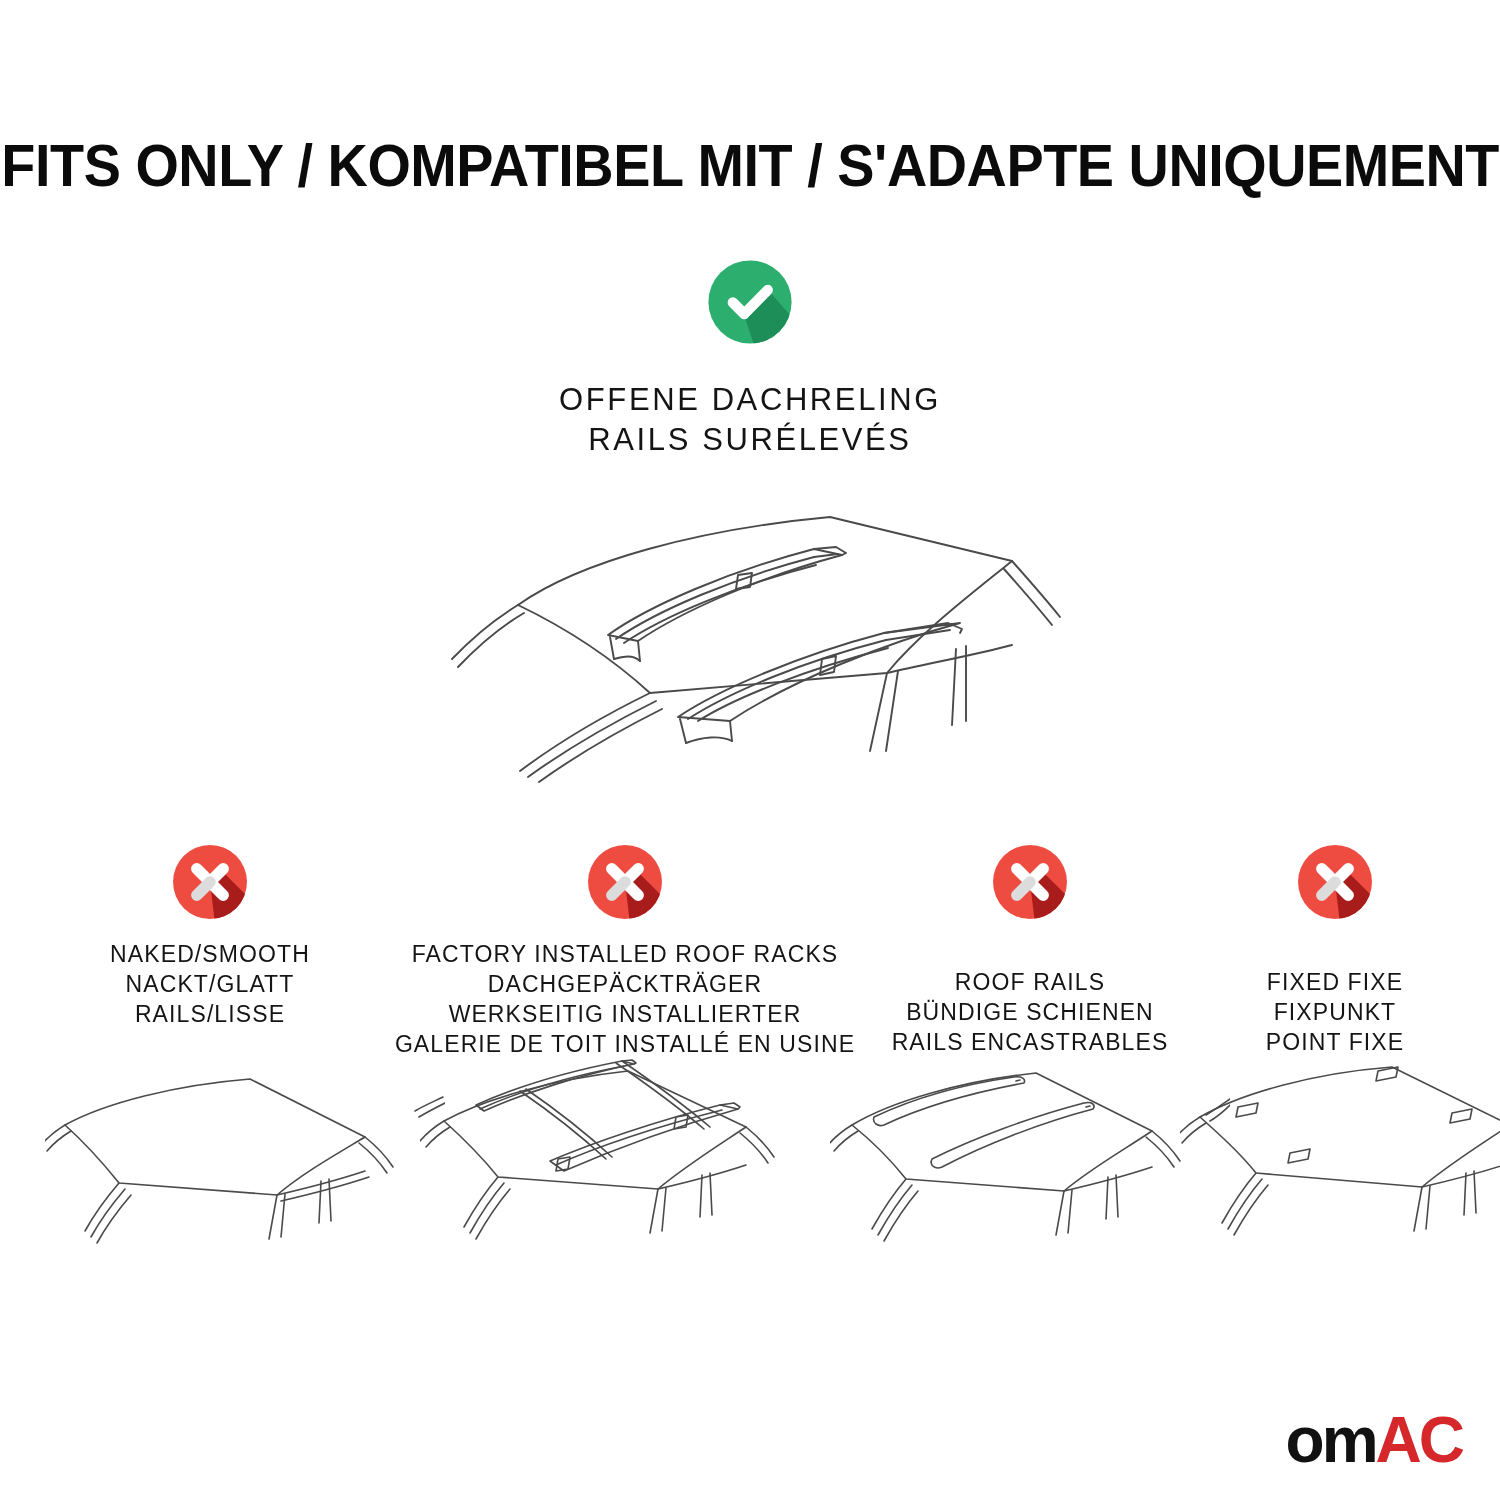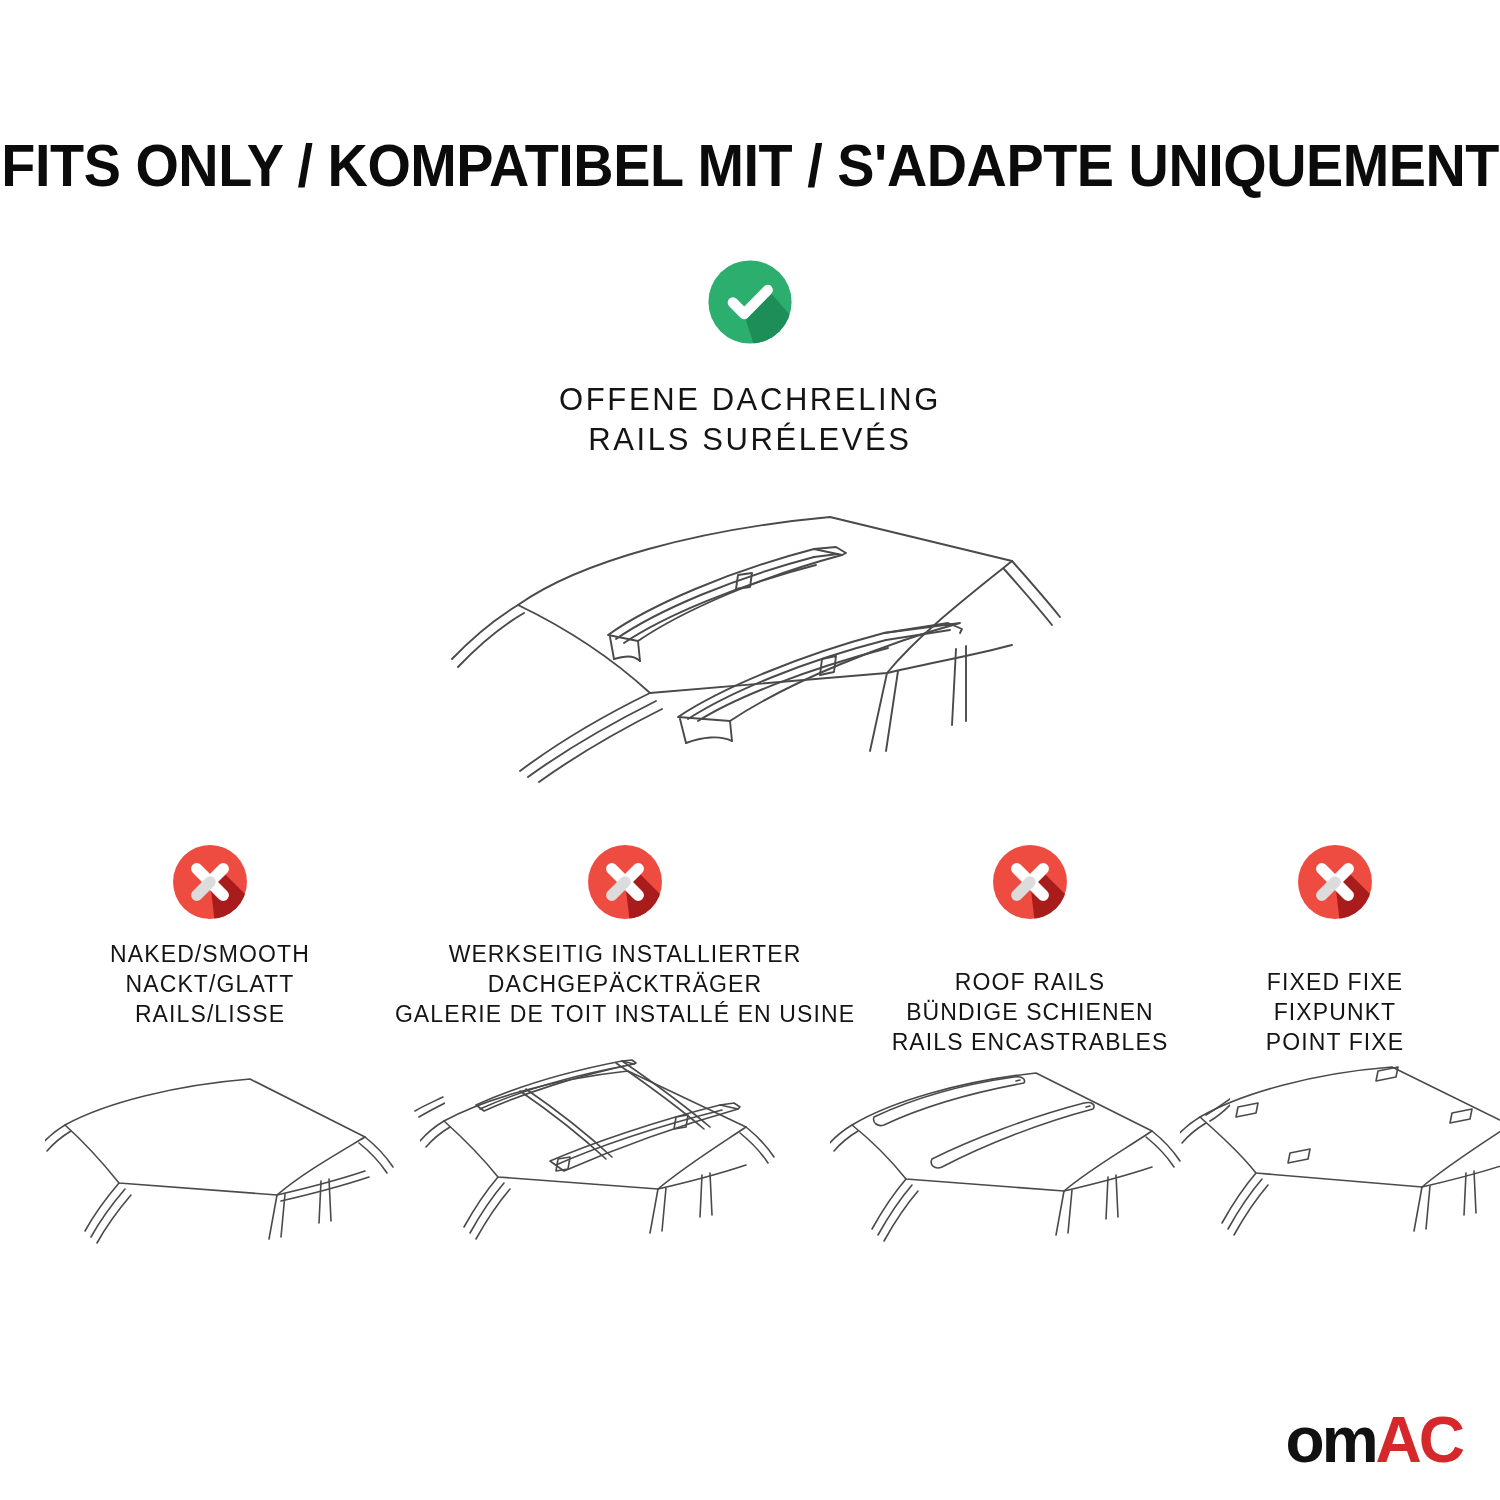--- a/index.html
+++ b/index.html
@@ -233,22 +233,23 @@
           <path d="M50 50 L63 37 L100 74 L100 100 L56 100 Z" fill="#A81C1C"></path>
         </g>
         <g stroke-linecap="round">
           <path d="M35 35 L65 65" stroke="#FFFFFF" stroke-width="13"></path>
           <path d="M65 35 L50 50" stroke="#FFFFFF" stroke-width="13"></path>
           <path d="M50 50 L35 65" stroke="#DCDCDC" stroke-width="13"></path>
         </g>
       </svg>
     </div>
     <div class="col-label">
+      <div>FACTORY INSTALLED ROOF RACKS</div>
+      <div>DACHGEPÄCKTRÄGER</div>
       <div>WERKSEITIG INSTALLIERTER</div>
-      <div>DACHGEPÄCKTRÄGER</div>
       <div>GALERIE DE TOIT INSTALLÉ EN USINE</div>
     </div>
   </div>
 
   <div class="col" id="col-2">
     <div class="col-badge">
       <svg viewBox="0 0 100 100" xmlns="http://www.w3.org/2000/svg">
         <defs>
             <clipPath id="clipRed2">
               <circle cx="50" cy="50" r="42"></circle>

